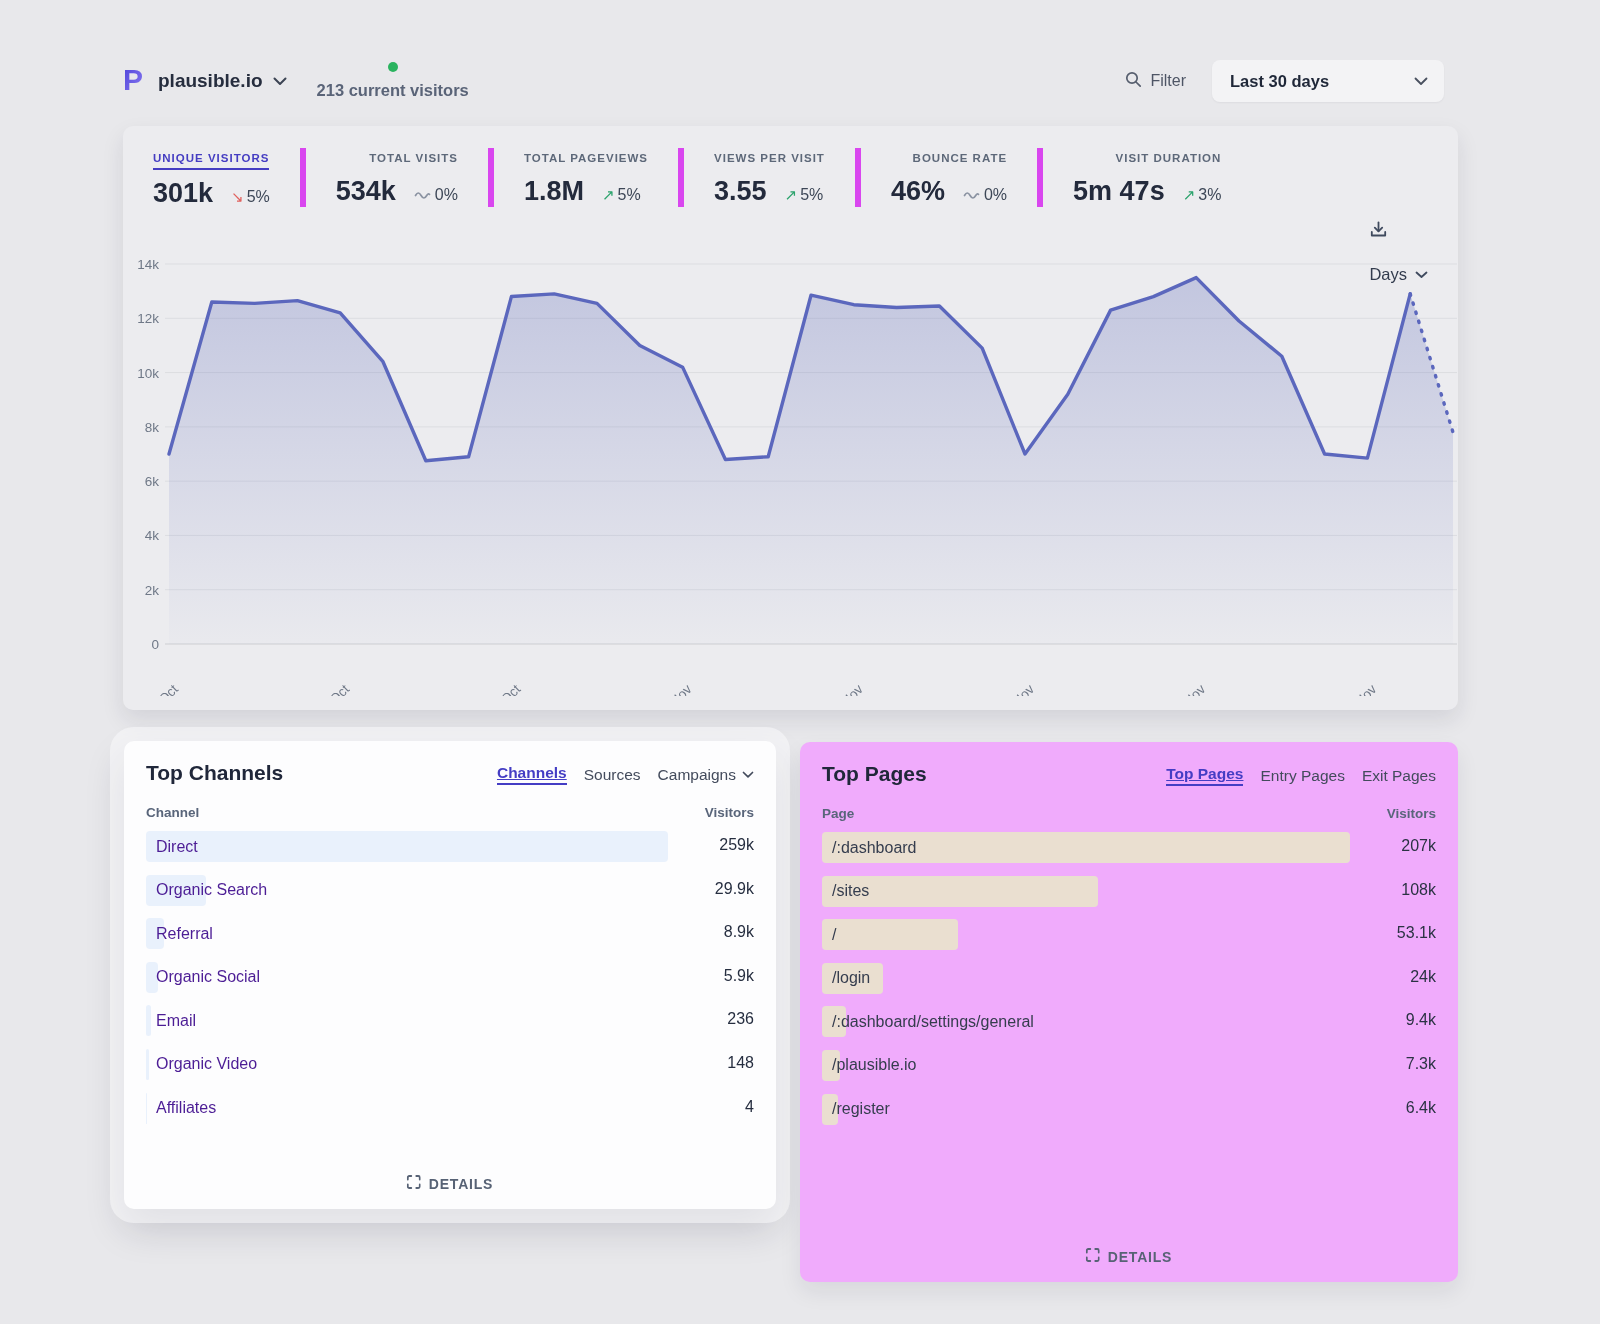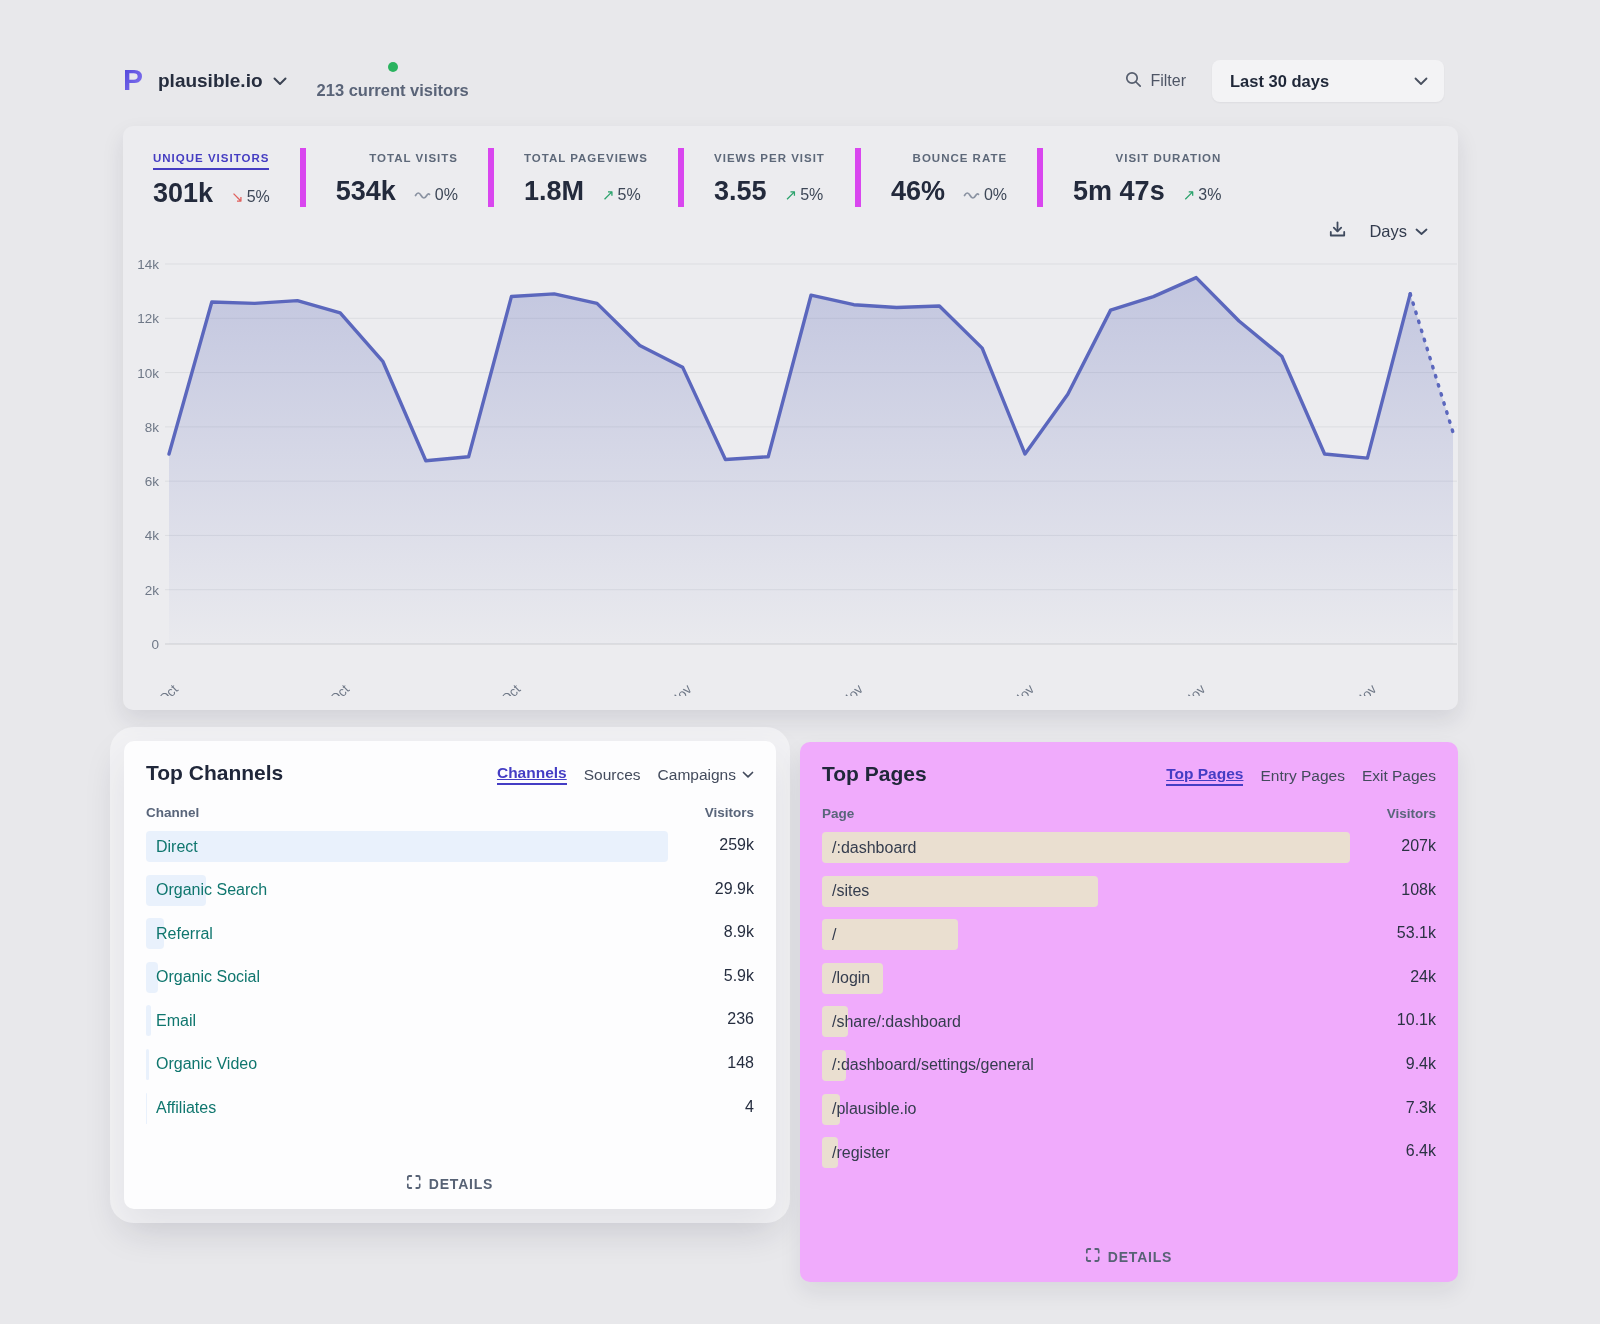--- a/index.html
+++ b/index.html
@@ -39,40 +39,40 @@
   .stat + .stat { border-left:6px solid #d946ef;text-align:right; }
   .stat-label { font-size:11.5px; font-weight:bold; letter-spacing:1px; color:#5d6879;
     text-transform:uppercase; white-space:nowrap; display:inline-block; padding-bottom:4px; }
   .stat.active .stat-label { color:#453dc2; border-bottom:2px solid #453dc2; }
   .stat-value-row { display:flex; align-items:baseline; gap:18px; margin-top:8px; }
   .stat-value { font-size:27px; font-weight:bold; color:#232a3c; white-space:nowrap; }
   .stat-change { font-size:16px; color:#3d4757; display:flex; align-items:center; gap:3px; white-space:nowrap; }
   .arrow-up { color:#2ba36c; font-size:15px; }
   .arrow-down { color:#e0615e; font-size:15px; }
 
-  .chart-controls { position:absolute; right:30px; top:94px; display:flex; align-items:center; gap:22px; }
+  .chart-controls { position:absolute; right:30px; top:94px; display:flex; align-items:flex-start; gap:22px;flex-direction:column; }
   .interval-group { display:flex; align-items:center; gap:8px; cursor:pointer; }
   .interval-label { font-size:16.5px; color:#333c4e; }
   .chart-svg { position:absolute; left:0; top:100px; }
 
   
   .card-title { font-size:21px; font-weight:bold; color:#20273a; }
   .tabs { display:flex; align-items:center; gap:17px; }
   .tab { font-size:15.5px; color:#434b5c; cursor:pointer; white-space:nowrap; display:flex; align-items:center; gap:6px; }
   .tab.active { color:#443dc4; font-weight:bold; border-bottom:2px solid #443dc4; padding-bottom:1px; }
   .card-head { display:flex; align-items:flex-end; justify-content:space-between; }
   .cols-head { display:flex; justify-content:space-between; margin-top:20px; }
   .col-label { font-size:13.5px; font-weight:bold; color:#59657a; }
   .rows { margin-top:11px; }
   .row { position:relative; height:31px; margin-bottom:12.6px; }
   .row-bar { position:absolute; left:0; top:0; bottom:0; border-radius:4px; }
   .channels-card .row-bar { background:#e9f1fc; }
   .pages-panel .row-bar { background:#eadfd0; }
   .row-label { position:absolute; left:10px; top:50%; transform:translateY(-50%);
-    font-size:16px; color:#0f766e; white-space:nowrap; }
+    font-size:16px; color:#4c1d95; white-space:nowrap; }
   .row-value { position:absolute; right:0; top:45%; transform:translateY(-50%);
     font-size:16px; color:#262e40; }
   .details-btn { position:absolute; bottom:16px; left:50%; transform:translateX(-50%);
     display:flex; align-items:center; gap:8px; cursor:pointer; }
   .details-label { font-size:14px; font-weight:bold; letter-spacing:0.8px; color:#576275; }
 
   .channels-card { position:absolute; left:124px; top:741px; width:652px; height:468px;
     background:#fdfdfe; border-radius:10px; padding:20px 22px;
     box-shadow:0 0 0 14px rgba(250,250,252,0.55), 0 18px 38px rgba(25,30,55,0.18); }
   .pages-panel { position:absolute; left:800px; top:742px; width:658px; height:540px;
@@ -327,25 +327,20 @@
           <div class="row-bar" style="width:calc((100% - 86px) * 0.257)"></div>
           <span class="row-label">/</span>
           <span class="row-value">53.1k</span>
         </div>
         <div class="row">
           <div class="row-bar" style="width:calc((100% - 86px) * 0.11599999999999999)"></div>
           <span class="row-label">/login</span>
           <span class="row-value">24k</span>
         </div>
         <div class="row">
-          <div class="row-bar" style="width:calc((100% - 86px) * 0.049)"></div>
-          <span class="row-label">/share/:dashboard</span>
-          <span class="row-value">10.1k</span>
-        </div>
-        <div class="row">
           <div class="row-bar" style="width:calc((100% - 86px) * 0.045)"></div>
           <span class="row-label">/:dashboard/settings/general</span>
           <span class="row-value">9.4k</span>
         </div>
         <div class="row">
           <div class="row-bar" style="width:calc((100% - 86px) * 0.035)"></div>
           <span class="row-label">/plausible.io</span>
           <span class="row-value">7.3k</span>
         </div>
         <div class="row">

